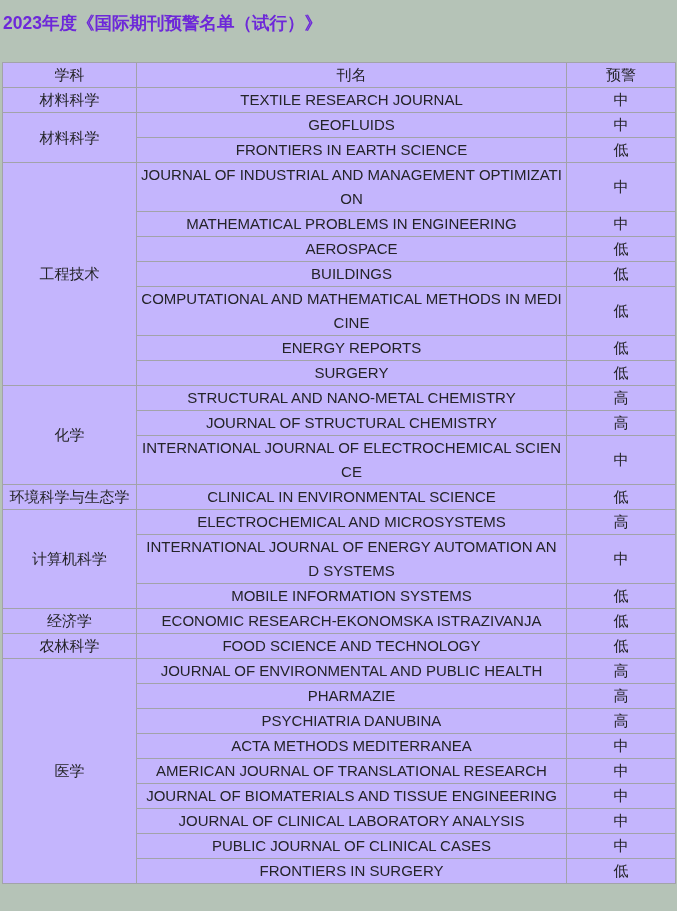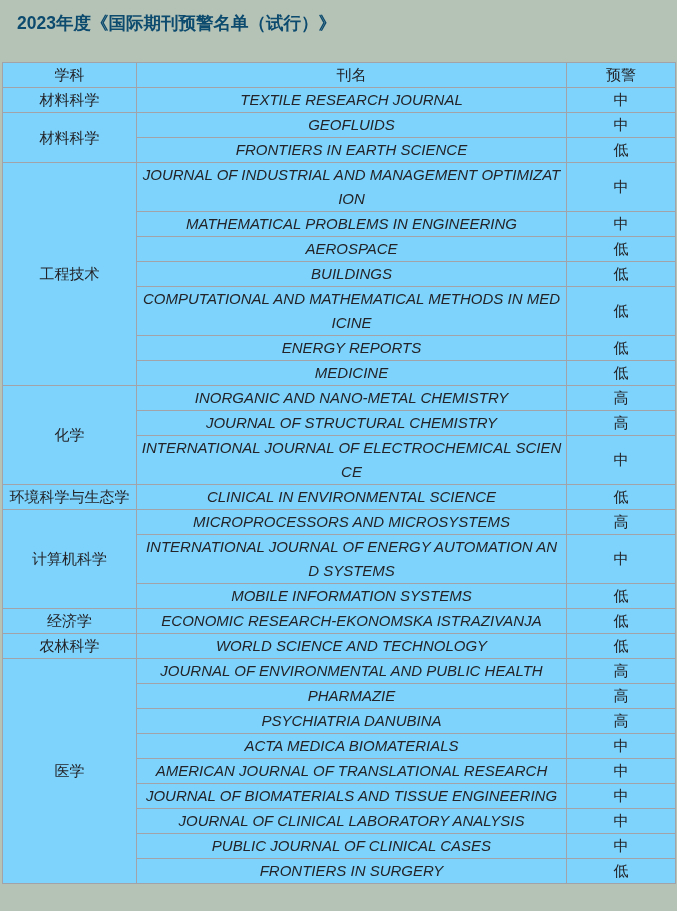--- a/index.html
+++ b/index.html
@@ -8,52 +8,51 @@
     width: 677px;
     height: 911px;
     overflow: hidden;
   }
   body {
     background: #b5c3b7;
     font-family: "Liberation Sans", "DejaVu Sans", sans-serif;
     color: #242428;
   }
   .page-title {
-    padding: 11px 0 0 17px;
+    padding: 11px 0 0 3px;
     font-size: 17.5px;
     font-weight: bold;
     line-height: 24px;
-    color: #0c4a6e;
+    color: #6d28d9;
   }
   table.warning-table {
     border-collapse: collapse;
     table-layout: fixed;
     width: 673px;
     margin: 27px 0 0 2px;
-    background: #7dd3fc;
+    background: #c4b5fd;
   }
   table.warning-table td, table.warning-table th {
     border: 1px solid #a2a3a9;
     padding: 0 4px;
     font-size: 15px;
     font-weight: normal;
     text-align: center;
     vertical-align: middle;
     line-height: 24px;
     color: #242428;
   }
   table.warning-table th {
     height: 23px;
   }
   table.warning-table tr.journal-row {
     height: 25px;
   }
   td.journal-cell {
     word-break: break-all;
-    font-style: italic;
   }
   col.col-subject { width: 134px; }
   col.col-journal { width: 430px; }
   col.col-warning { width: 109px; }
 </style>
 </head>
 <body>
 
 <div class="page-title">2023年度《国际期刊预警名单（试行）》</div>
 
@@ -104,79 +103,79 @@
       </tr>
       <tr class="journal-row">
         <td class="journal-cell">COMPUTATIONAL AND MATHEMATICAL METHODS IN MEDICINE</td>
         <td class="warning-cell">低</td>
       </tr>
       <tr class="journal-row">
         <td class="journal-cell">ENERGY REPORTS</td>
         <td class="warning-cell">低</td>
       </tr>
       <tr class="journal-row">
-        <td class="journal-cell">MEDICINE</td>
+        <td class="journal-cell">SURGERY</td>
         <td class="warning-cell">低</td>
       </tr>
       <tr class="journal-row">
         <td class="subject-cell" rowspan="3">化学</td>
-        <td class="journal-cell">INORGANIC AND NANO-METAL CHEMISTRY</td>
+        <td class="journal-cell">STRUCTURAL AND NANO-METAL CHEMISTRY</td>
         <td class="warning-cell">高</td>
       </tr>
       <tr class="journal-row">
         <td class="journal-cell">JOURNAL OF STRUCTURAL CHEMISTRY</td>
         <td class="warning-cell">高</td>
       </tr>
       <tr class="journal-row">
         <td class="journal-cell">INTERNATIONAL JOURNAL OF ELECTROCHEMICAL SCIENCE</td>
         <td class="warning-cell">中</td>
       </tr>
       <tr class="journal-row">
         <td class="subject-cell" rowspan="1">环境科学与生态学</td>
         <td class="journal-cell">CLINICAL IN ENVIRONMENTAL SCIENCE</td>
         <td class="warning-cell">低</td>
       </tr>
       <tr class="journal-row">
         <td class="subject-cell" rowspan="3">计算机科学</td>
-        <td class="journal-cell">MICROPROCESSORS AND MICROSYSTEMS</td>
+        <td class="journal-cell">ELECTROCHEMICAL AND MICROSYSTEMS</td>
         <td class="warning-cell">高</td>
       </tr>
       <tr class="journal-row">
         <td class="journal-cell">INTERNATIONAL JOURNAL OF ENERGY AUTOMATION AND SYSTEMS</td>
         <td class="warning-cell">中</td>
       </tr>
       <tr class="journal-row">
         <td class="journal-cell">MOBILE INFORMATION SYSTEMS</td>
         <td class="warning-cell">低</td>
       </tr>
       <tr class="journal-row">
         <td class="subject-cell" rowspan="1">经济学</td>
         <td class="journal-cell">ECONOMIC RESEARCH-EKONOMSKA ISTRAZIVANJA</td>
         <td class="warning-cell">低</td>
       </tr>
       <tr class="journal-row">
         <td class="subject-cell" rowspan="1">农林科学</td>
-        <td class="journal-cell">WORLD SCIENCE AND TECHNOLOGY</td>
+        <td class="journal-cell">FOOD SCIENCE AND TECHNOLOGY</td>
         <td class="warning-cell">低</td>
       </tr>
       <tr class="journal-row">
         <td class="subject-cell" rowspan="9">医学</td>
         <td class="journal-cell">JOURNAL OF ENVIRONMENTAL AND PUBLIC HEALTH</td>
         <td class="warning-cell">高</td>
       </tr>
       <tr class="journal-row">
         <td class="journal-cell">PHARMAZIE</td>
         <td class="warning-cell">高</td>
       </tr>
       <tr class="journal-row">
         <td class="journal-cell">PSYCHIATRIA DANUBINA</td>
         <td class="warning-cell">高</td>
       </tr>
       <tr class="journal-row">
-        <td class="journal-cell">ACTA MEDICA BIOMATERIALS</td>
+        <td class="journal-cell">ACTA METHODS MEDITERRANEA</td>
         <td class="warning-cell">中</td>
       </tr>
       <tr class="journal-row">
         <td class="journal-cell">AMERICAN JOURNAL OF TRANSLATIONAL RESEARCH</td>
         <td class="warning-cell">中</td>
       </tr>
       <tr class="journal-row">
         <td class="journal-cell">JOURNAL OF BIOMATERIALS AND TISSUE ENGINEERING</td>
         <td class="warning-cell">中</td>
       </tr>

